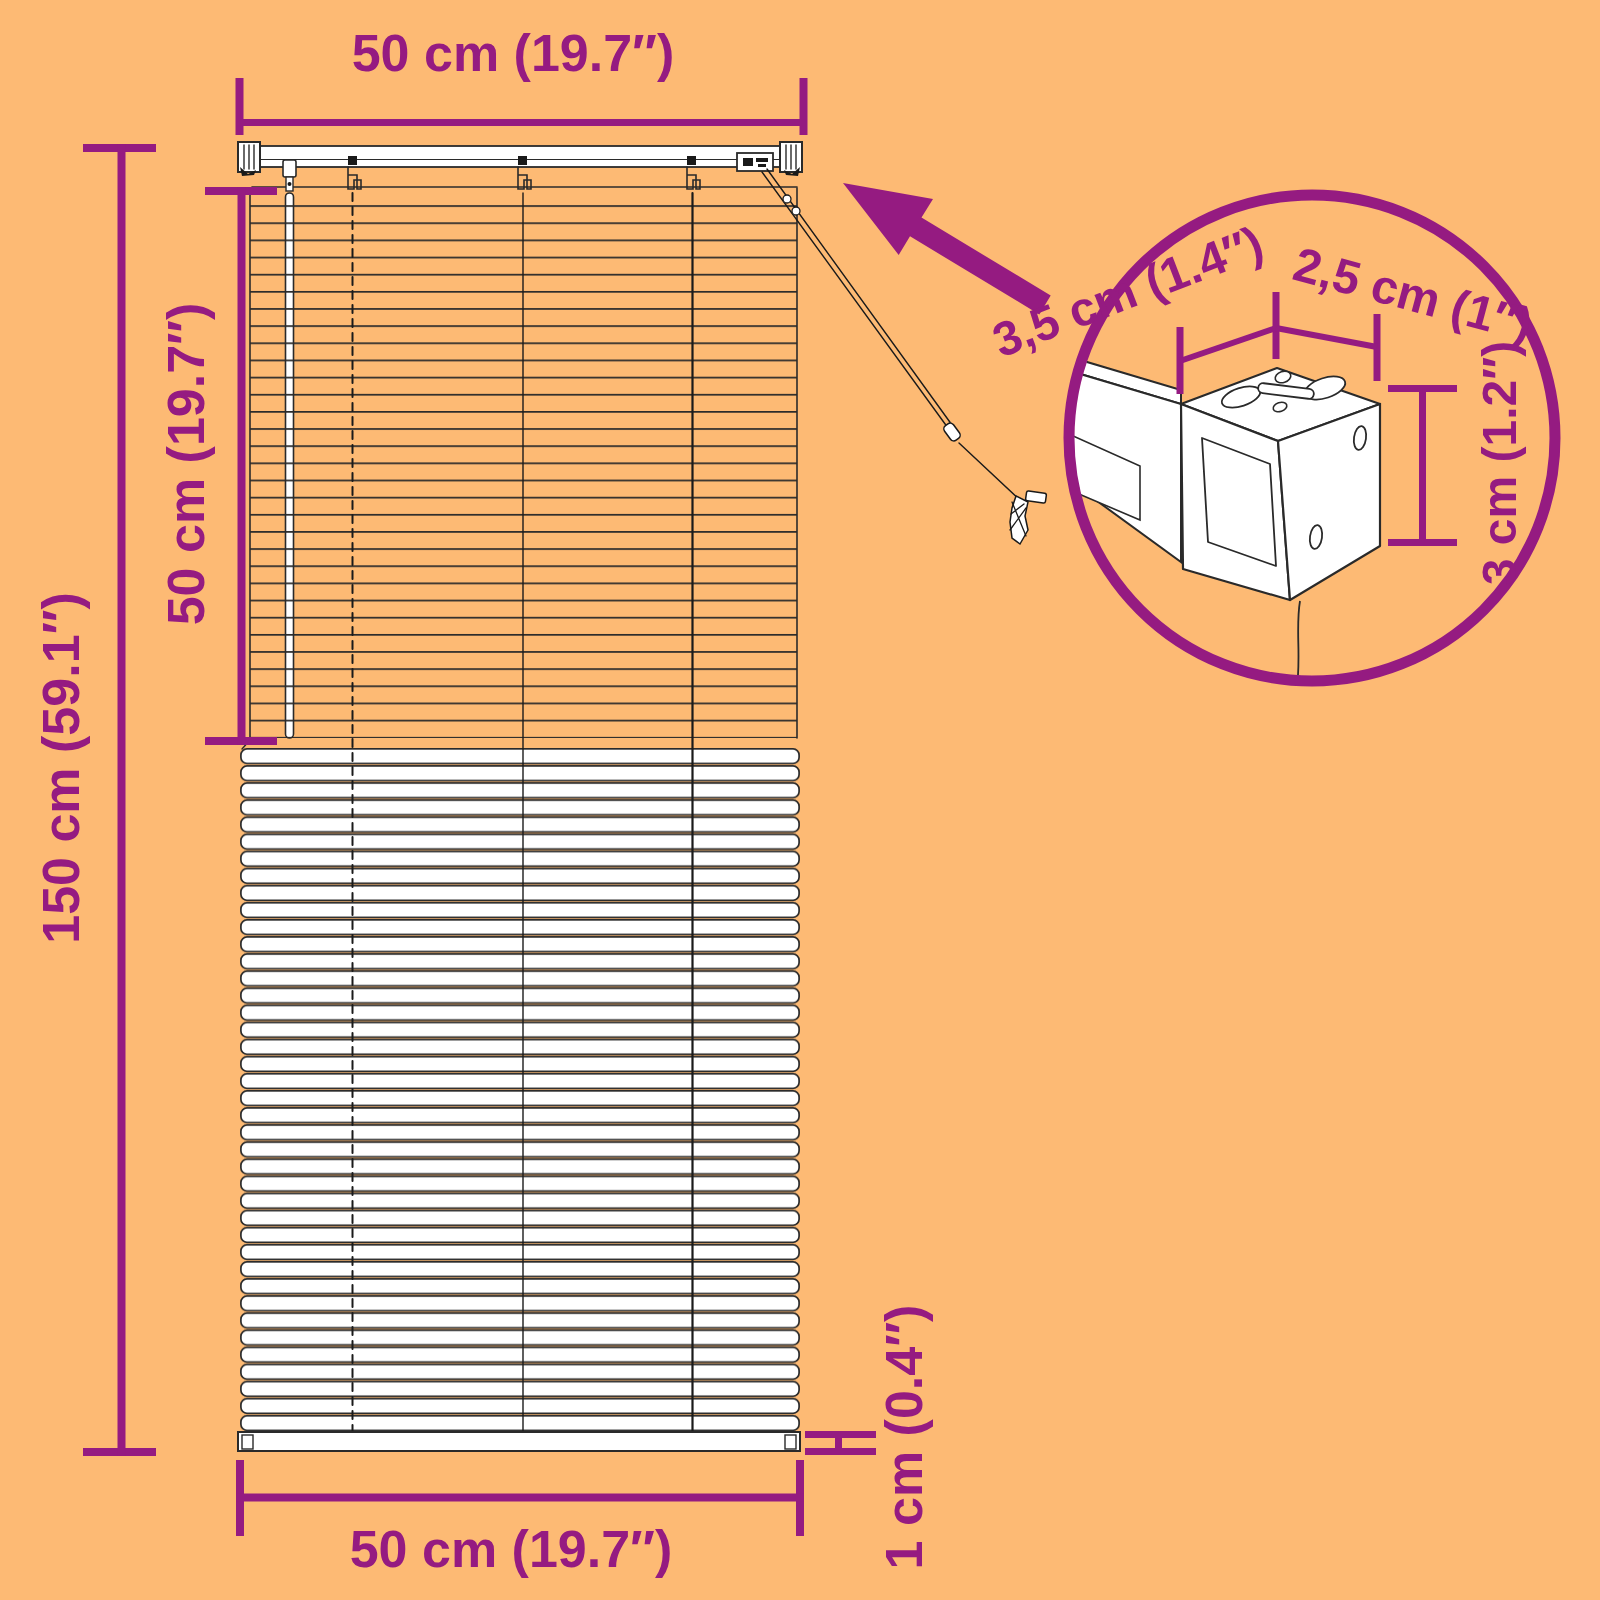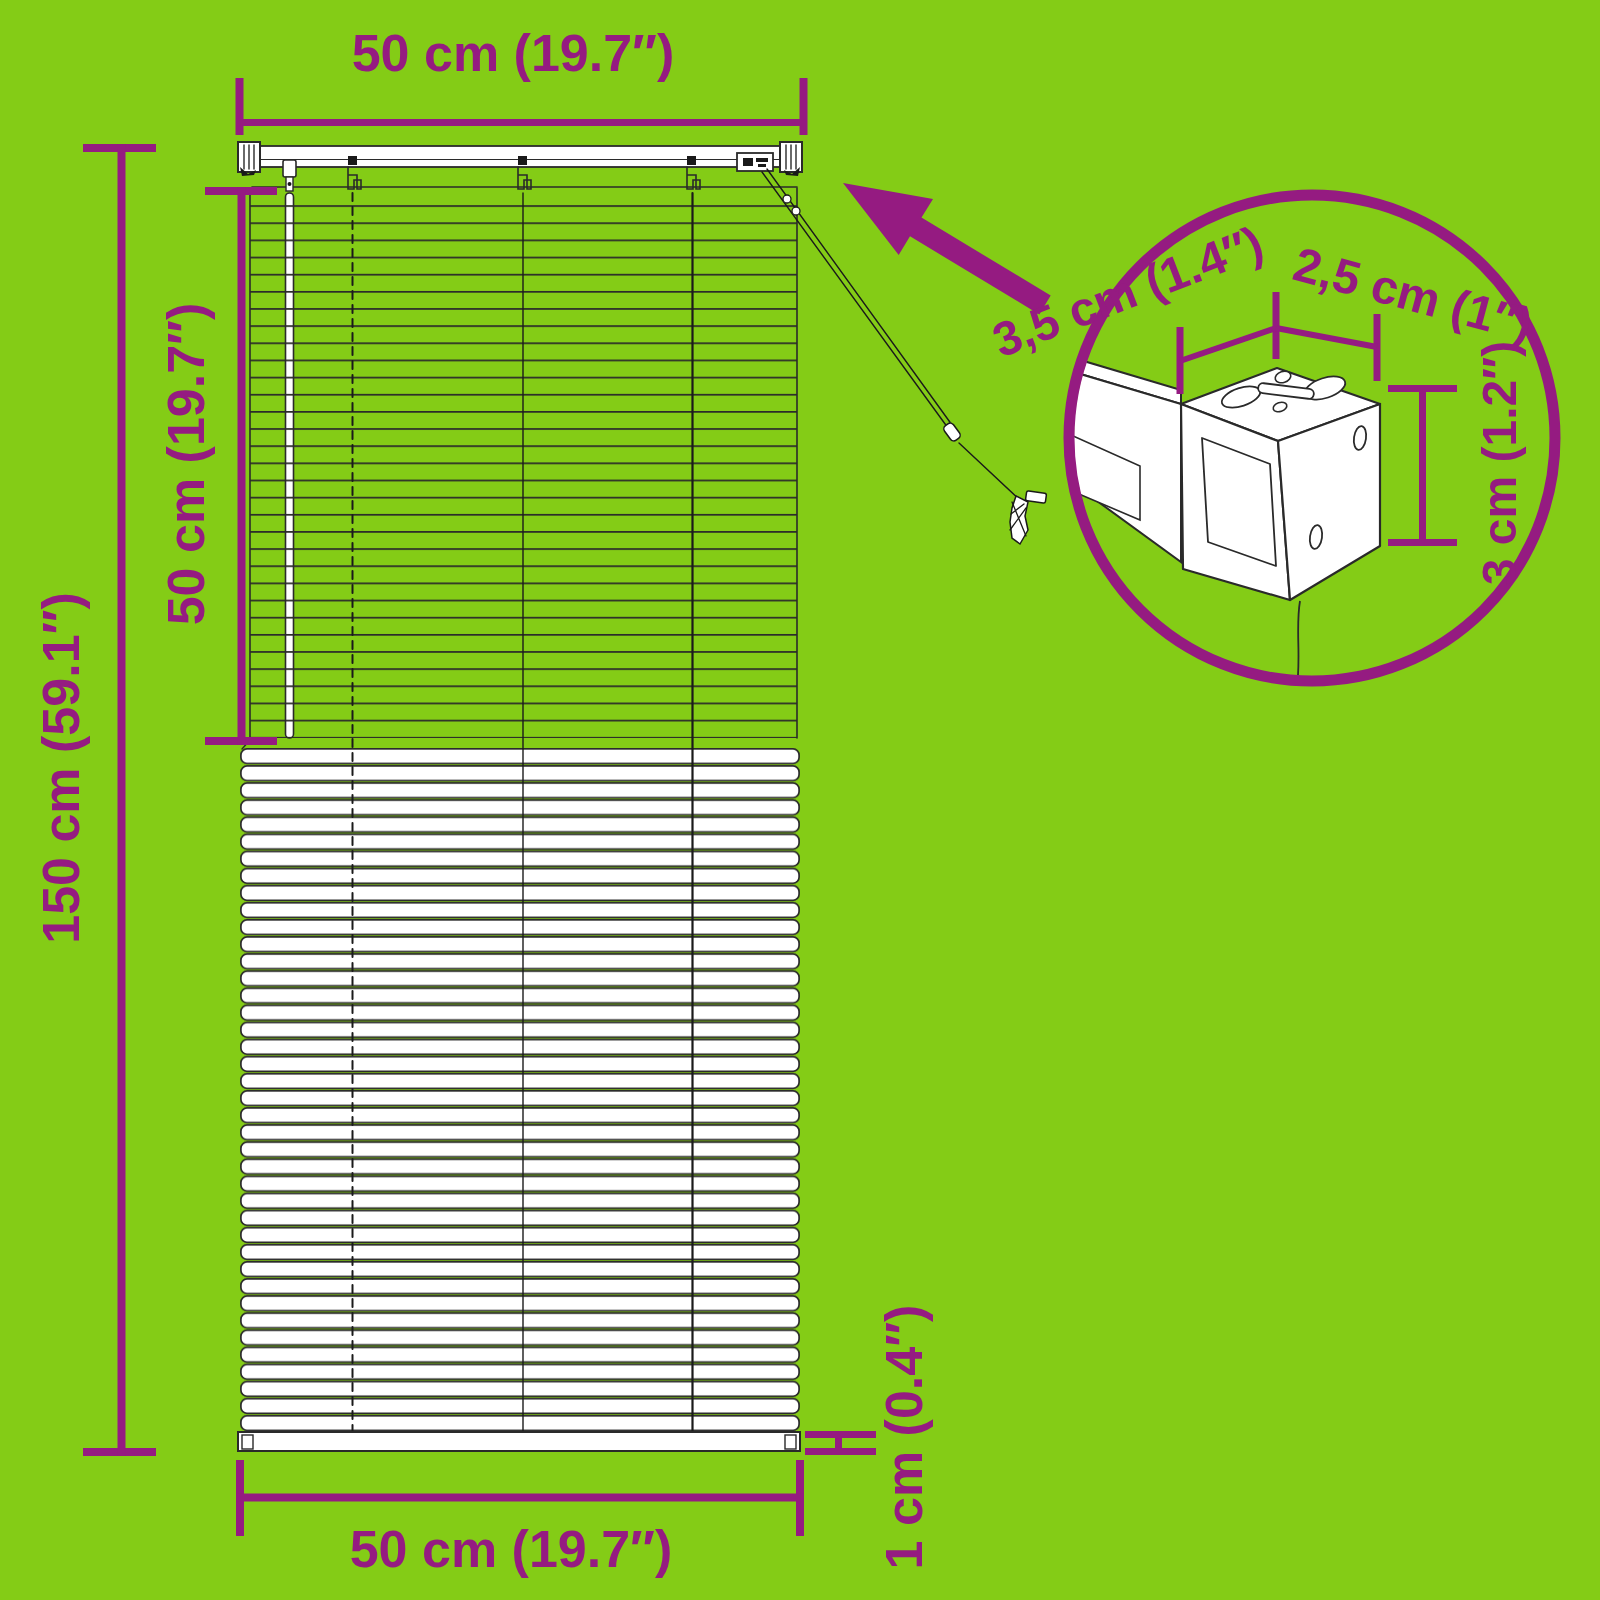--- a/index.html
+++ b/index.html
@@ -1,17 +1,17 @@
 <!DOCTYPE html>
 <html><head>
 <meta charset="utf-8">
 <style>
   html,body{margin:0;padding:0;background:#fff;}
   .canvas{
-    position:relative;width:1600px;height:1600px;background:#84cc16;
+    position:relative;width:1600px;height:1600px;background:#fdba74;
     font-family:"Liberation Sans",sans-serif;overflow:hidden;
   }
   svg{position:absolute;left:0;top:0;}
   .dim-label{
     position:absolute;color:#951B81;font-weight:700;font-size:52px;
     white-space:nowrap;transform:translate(-50%,-50%);line-height:1;
     letter-spacing:0px;
   }
   .rot-90{transform:translate(-50%,-50%) rotate(-90deg);}
   .detail-label{font-size:48px;}

